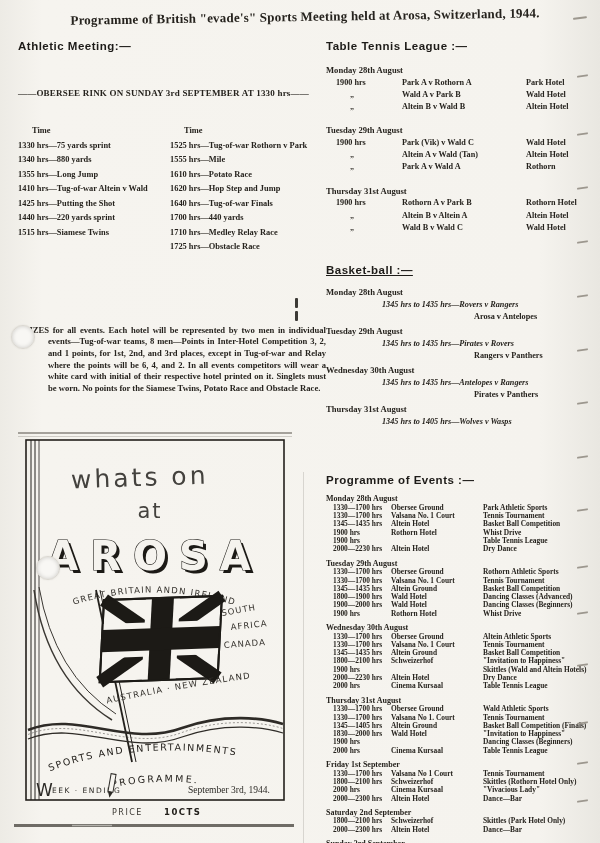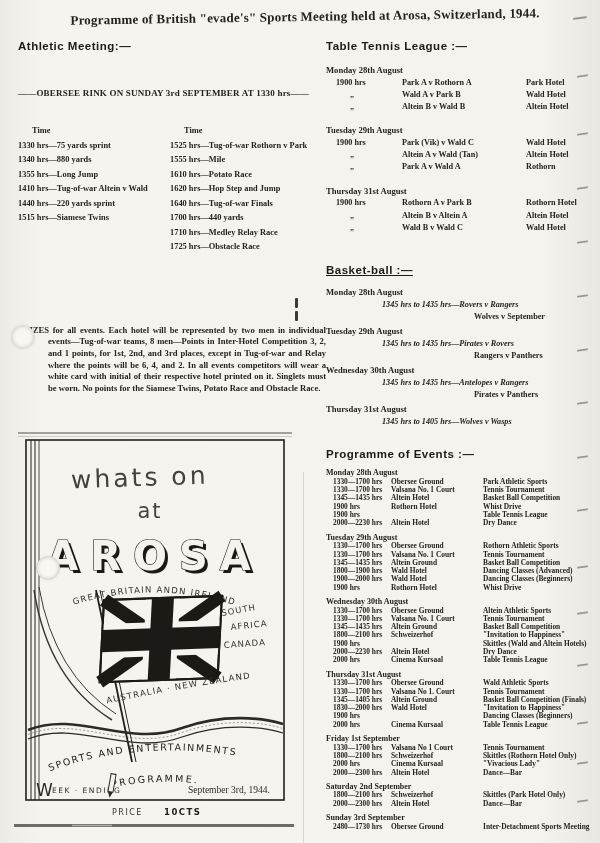--- a/index.html
+++ b/index.html
@@ -26,21 +26,21 @@
   .tt-time{width:66px;padding-left:10px;}
   .tt-time.ditto{padding-left:24px;width:52px;}
   .tt-match{width:124px;}
   .tt-venue{flex:1;}
   .bb-heading{margin-top:30px;text-decoration:underline;}
   .bb-days{margin-top:10px;}
   .bb-block{margin-bottom:2px;}
   .bb-line{font-size:8.2px;font-weight:bold;line-height:12.3px;white-space:nowrap;}
   .bb-line.first{margin-left:56px;font-style:italic;}
   .bb-line.cont{margin-left:148px;}
-  .ev-heading{margin-top:20px;}
+  .ev-heading{margin-top:46px;}
   .ev-days{margin-top:8px;}
   .ev-block{margin-top:5px;}
   .ev-day{font-size:8px;font-weight:bold;line-height:9.6px;}
   .ev-row{display:flex;font-size:7.4px;font-weight:bold;line-height:8.3px;white-space:nowrap;align-items:center;}
   .ev-time{width:58px;padding-left:7px;}
   .ev-venue{width:92px;}
   .ev-event{flex:1;}
   .poster{position:absolute;left:12px;top:430px;width:286px;height:402px;}
   .fold-line{position:absolute;left:303px;top:472px;width:1px;height:371px;background:rgba(60,55,50,.16);}
   .fold-dash{position:absolute;left:295px;width:3px;height:10px;background:#3c3a36;border-radius:1px;}
@@ -59,20 +59,21 @@
     <div class="sec-heading">Athletic Meeting:—</div>
     <div class="banner">——OBERSEE RINK ON SUNDAY 3rd SEPTEMBER AT 1330 hrs——</div>
     <div class="ath-table">
       <div class="ath-head">Time</div>
       <div class="ath-head">Time</div>
       <div id="ath-col1">
           <div class="ath-row">1330 hrs—75 yards sprint</div>
           <div class="ath-row">1340 hrs—880 yards</div>
           <div class="ath-row">1355 hrs—Long Jump</div>
           <div class="ath-row">1410 hrs—Tug-of-war Altein v Wald</div>
+          <div class="ath-row">1425 hrs—Putting the Shot</div>
           <div class="ath-row">1440 hrs—220 yards sprint</div>
           <div class="ath-row">1515 hrs—Siamese Twins</div>
         </div>
       <div id="ath-col2">
           <div class="ath-row">1525 hrs—Tug-of-war  Rothorn v Park</div>
           <div class="ath-row">1555 hrs—Mile</div>
           <div class="ath-row">1610 hrs—Potato Race</div>
           <div class="ath-row">1620 hrs—Hop Step and Jump</div>
           <div class="ath-row">1640 hrs—Tug-of-war Finals</div>
           <div class="ath-row">1700 hrs—440 yards</div>
@@ -140,21 +141,21 @@
             <span class="tt-venue">Wald Hotel</span>
           </div>
         </div>
       </div>
 
     <div class="sec-heading bb-heading">Basket-ball :—</div>
     <div id="bb-days" class="bb-days">
         <div class="bb-block">
           <div class="day-label">Monday 28th August</div>
           <div class="bb-line first">1345 hrs to 1435 hrs—Rovers v Rangers</div>
-          <div class="bb-line cont">Wolves v September</div>
+          <div class="bb-line cont">Arosa v Antelopes</div>
         </div>
         <div class="bb-block">
           <div class="day-label">Tuesday 29th August</div>
           <div class="bb-line first">1345 hrs to 1435 hrs—Pirates v Rovers</div>
           <div class="bb-line cont">Rangers v Panthers</div>
         </div>
         <div class="bb-block">
           <div class="day-label">Wednesday 30th August</div>
           <div class="bb-line first">1345 hrs to 1435 hrs—Antelopes v Rangers</div>
           <div class="bb-line cont">Pirates v Panthers</div>

